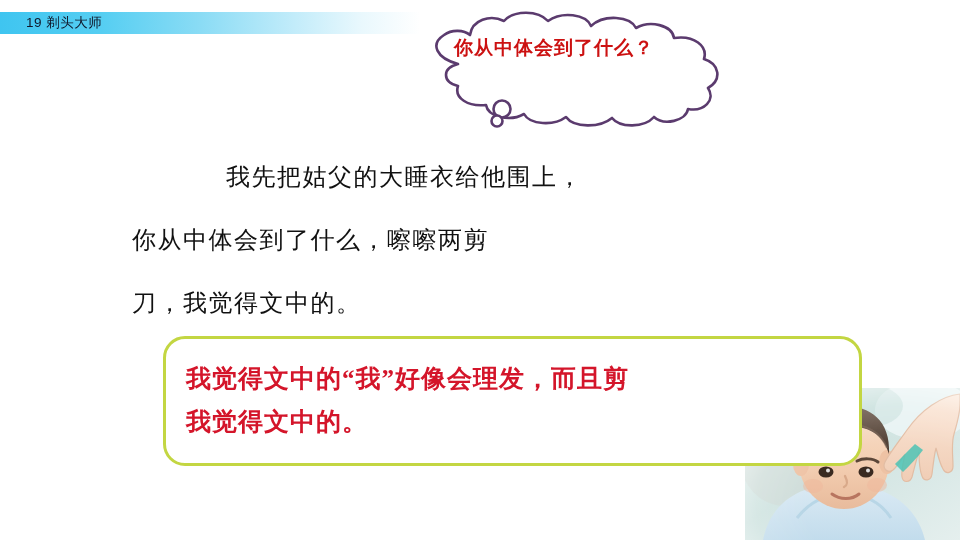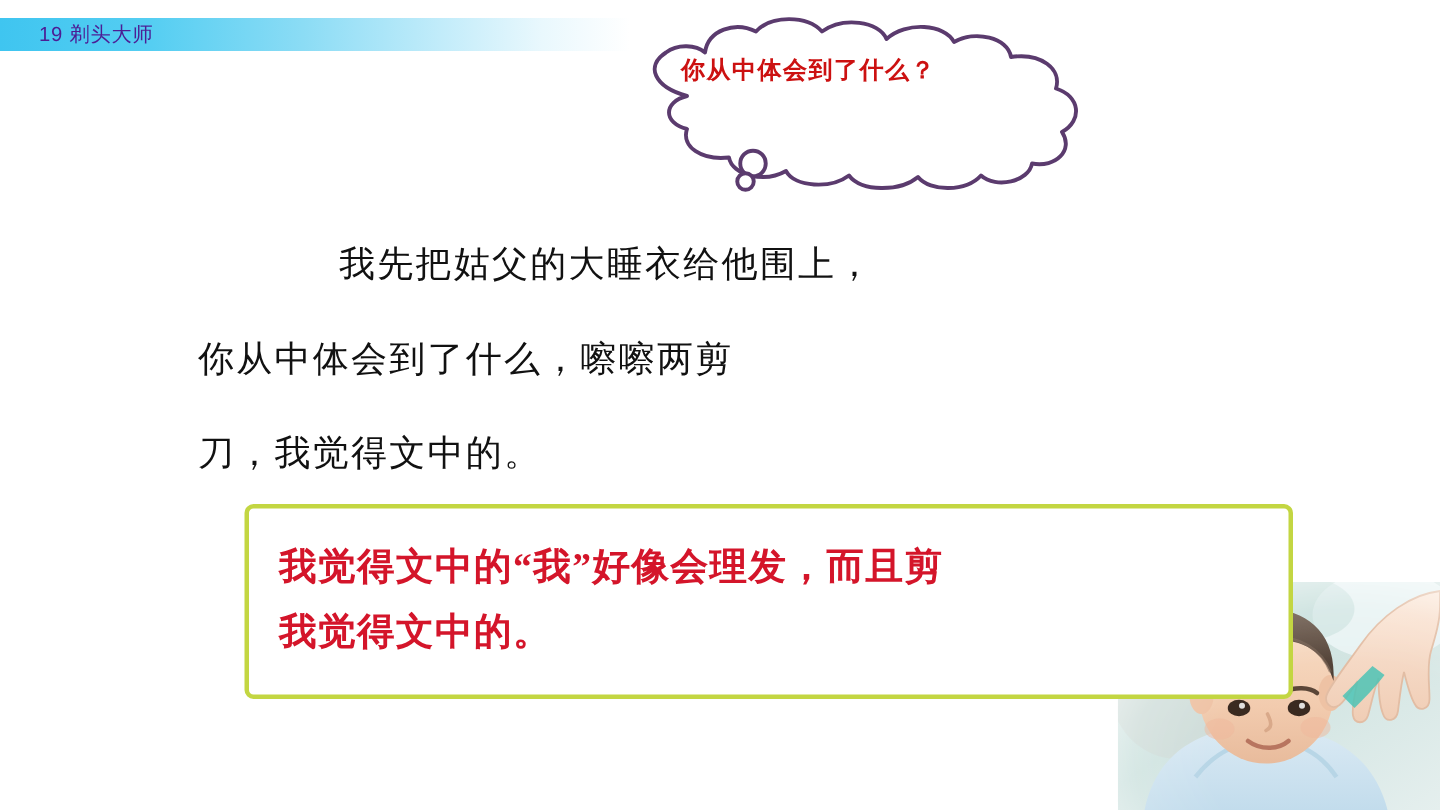--- a/index.html
+++ b/index.html
@@ -43,21 +43,21 @@
   }
   #header-title {
     position: absolute;
     left: 26px;
     top: 13px;
     height: 20px;
     line-height: 20px;
     font-family: "Liberation Sans", "DejaVu Sans", sans-serif;
     font-size: 13.5px;
     letter-spacing: 0.5px;
-    color: #4c1d95;
+    color: #0f172a;
     white-space: nowrap;
   }
 
   
   #thought-cloud {
     position: absolute;
     left: 398px;
     top: 8px;
     width: 350px;
     height: 126px;
@@ -68,21 +68,21 @@
     height: 126px;
     overflow: visible;
   }
   #cloud-question {
     position: absolute;
     left: 56px;
     top: 26px;
     width: 250px;
     color: #cc1111;
     font-family: "Liberation Serif", "DejaVu Serif", serif;
-    font-size: 16px;
+    font-size: 19px;
     font-weight: 700;
     line-height: 27px;
     letter-spacing: 1px;
   }
 
   
   #passage {
     position: absolute;
     left: 132px;
     top: 146px;
@@ -99,21 +99,21 @@
 
   
   #answer-box {
     position: absolute;
     left: 163px;
     top: 336px;
     width: 699px;
     height: 130px;
     box-sizing: border-box;
     border: 3px solid #c3d642;
-    border-radius: 6px;
+    border-radius: 22px;
     background: #ffffff;
     z-index: 3;
   }
   #answer-text {
     position: absolute;
     left: 20px;
     top: 18px;
     width: 660px;
     color: #d4152a;
     font-family: "Liberation Serif", "DejaVu Serif", serif;

